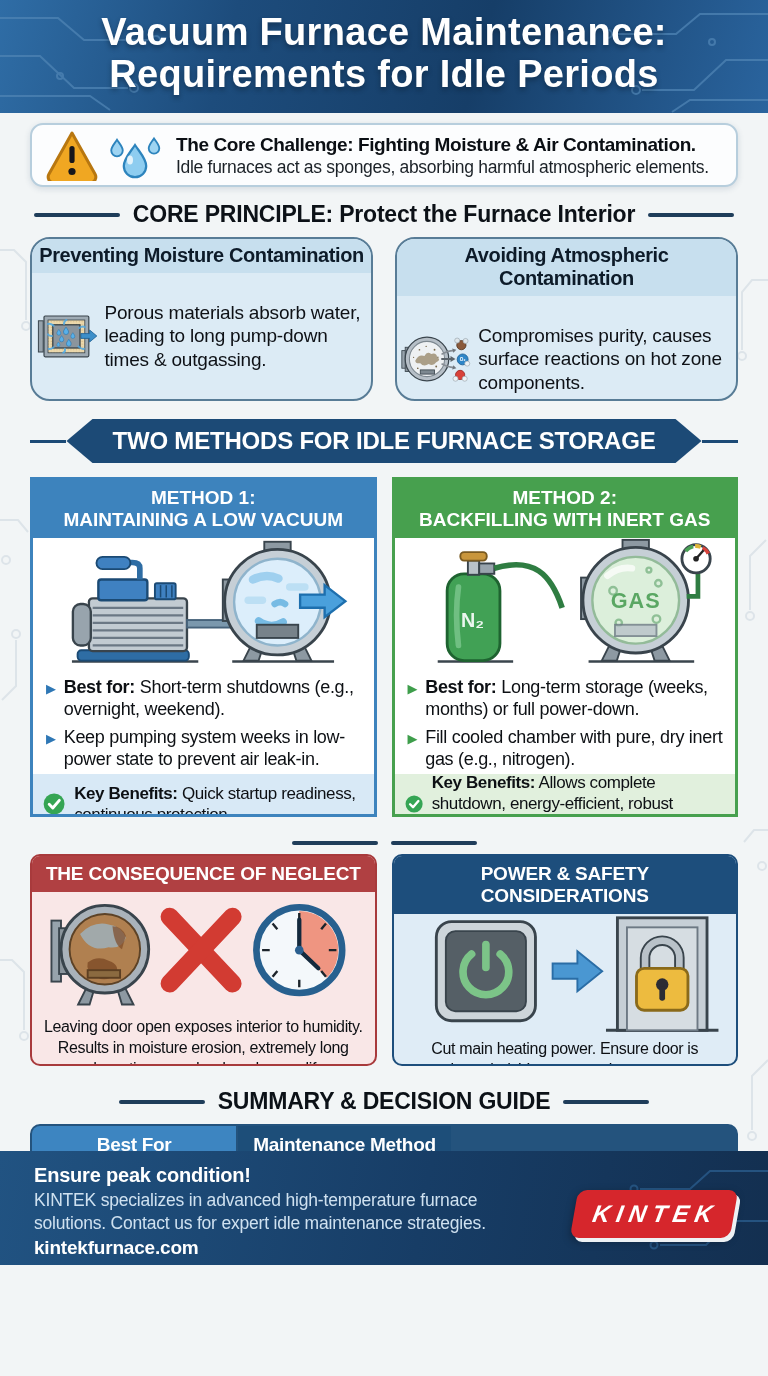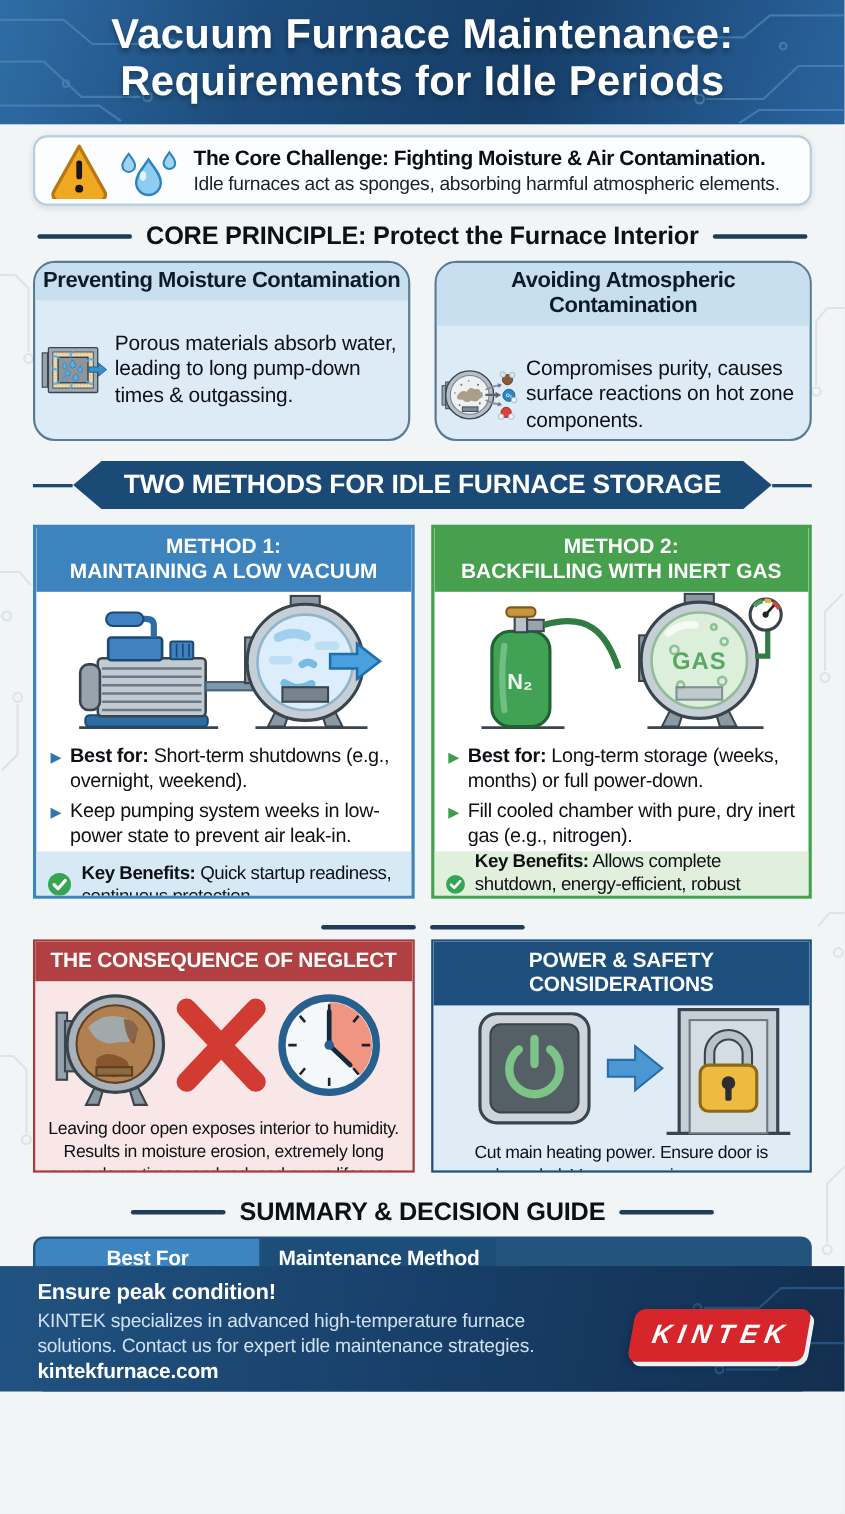--- a/index.html
+++ b/index.html
@@ -58,21 +58,21 @@
   .bullet{display:flex;gap:8px;margin-top:6px;font-size:18px;line-height:22px;color:#0d1014;letter-spacing:-.3px;}
   .bullet .tri{flex:0 0 auto;font-size:13px;margin-top:2px;}
   .m1 .tri{color:#2e77b5;}
   .m2 .tri{color:#3e9e4b;}
   .benefits{display:flex;align-items:center;gap:9px;padding:8px 10px;font-size:17px;line-height:21.5px;letter-spacing:-.4px;color:#0d1014;min-height:60px;}
   .m1 .benefits{background:#d8e9f6;}
   .m2 .benefits{background:#e1f0dd;}
 
   
   .to-row{display:flex;gap:15px;margin-top:8px;}
-  .to-card{flex:1;height:212px;border-radius:0;overflow:hidden;display:flex;flex-direction:column;}
+  .to-card{flex:1;height:212px;border-radius:10px;overflow:hidden;display:flex;flex-direction:column;}
   .to-card.red{border:2.5px solid #a83a3c;background:#f9e7e7;}
   .to-card.blue{border:2.5px solid #1d4e7c;background:#dfecf6;}
   .to-header{color:#fff;text-align:center;font-size:19px;font-weight:800;padding:7px 4px;letter-spacing:-.2px;}
   .red .to-header{background:#b04042;}
   .blue .to-header{background:#1d4e7c;}
   .to-illustration{height:128px;display:flex;align-items:center;justify-content:center;}
   .to-text{text-align:center;font-size:16px;line-height:21px;color:#0d1014;letter-spacing:-.35px;padding:2px 8px 10px;}
 
   
   .sum-table{margin-top:9px;border:2.5px solid #24537d;border-radius:10px;overflow:hidden;background:#24537d;}

